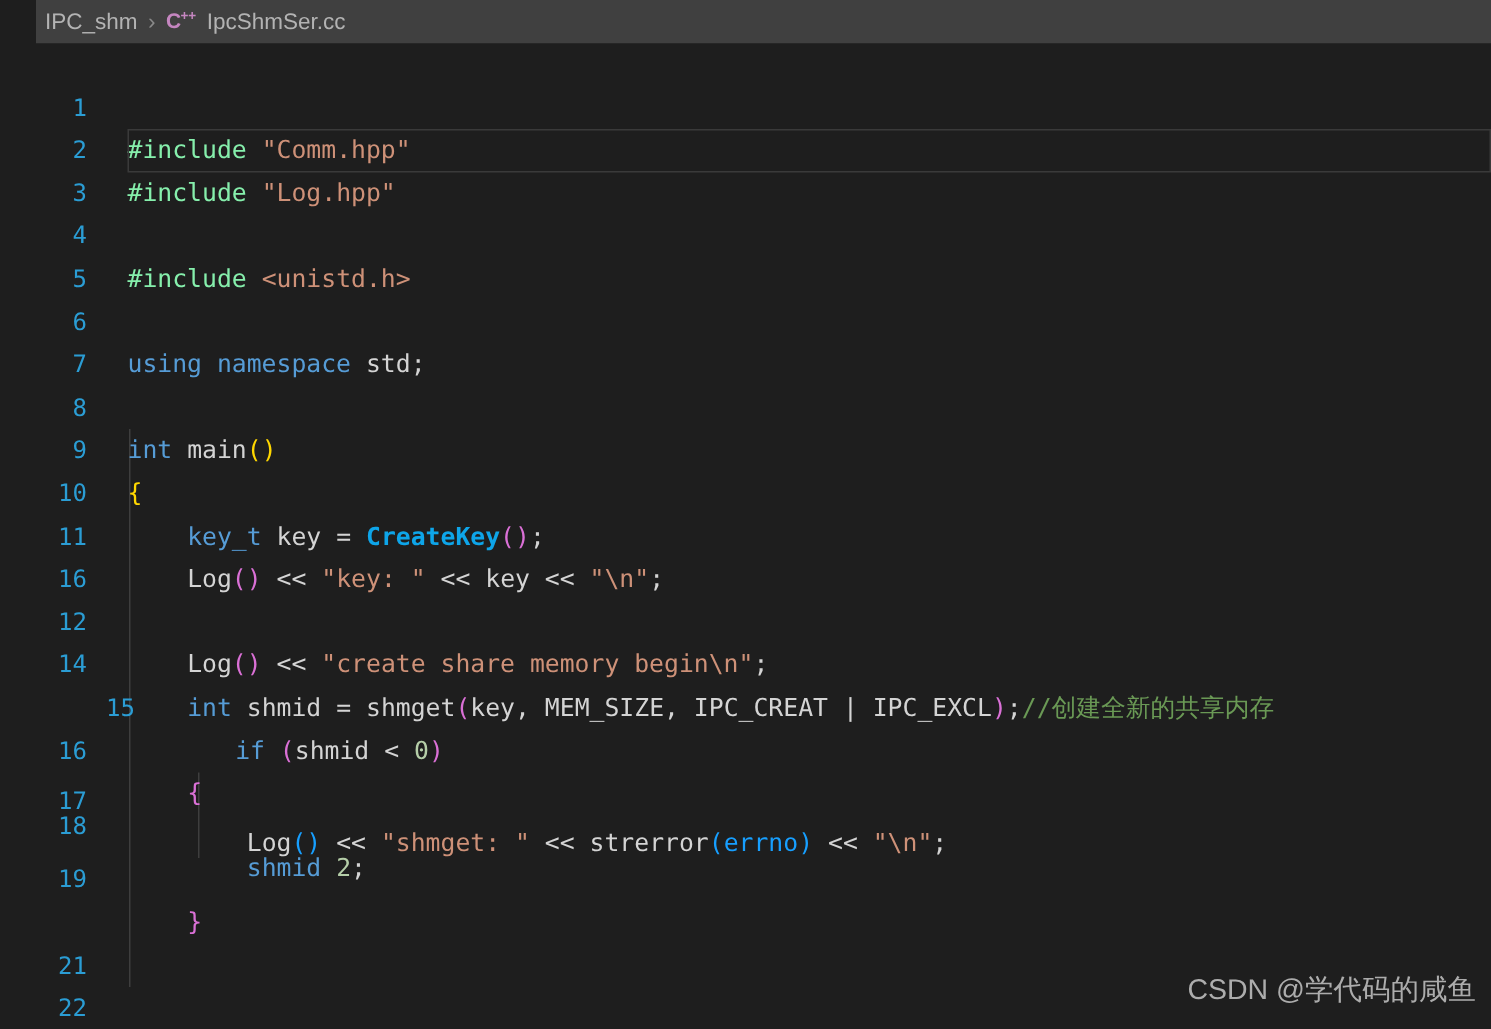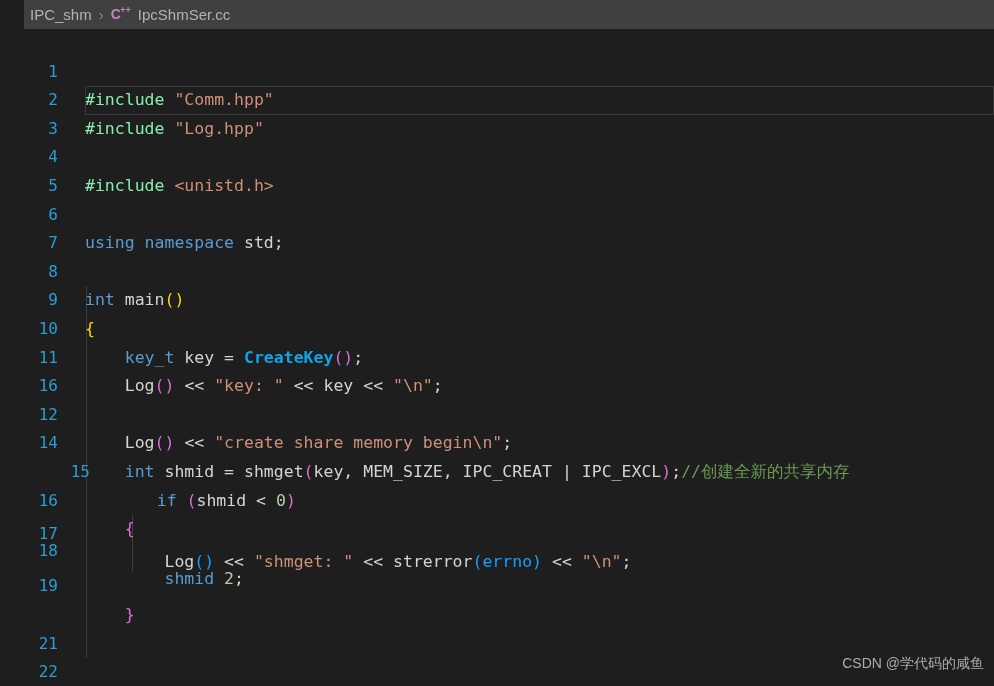--- a/index.html
+++ b/index.html
@@ -114,21 +114,21 @@
   .t-brace-m  { color: #da70d6; }
   .t-directive{ color: #86efac; }
 
   
   #watermark {
     position: absolute;
     right: 10px;
     bottom: 13px;
     color: #b9b9b9;
     font-family: "Liberation Sans", sans-serif;
-    font-size: 14px;
+    font-size: 19px;
     opacity: 0.92;
     user-select: none;
     pointer-events: none;
   }
 </style>
 </head>
 <body>
 
 <div id="breadcrumb-bar">
   <span class="crumb">IPC_shm</span>

